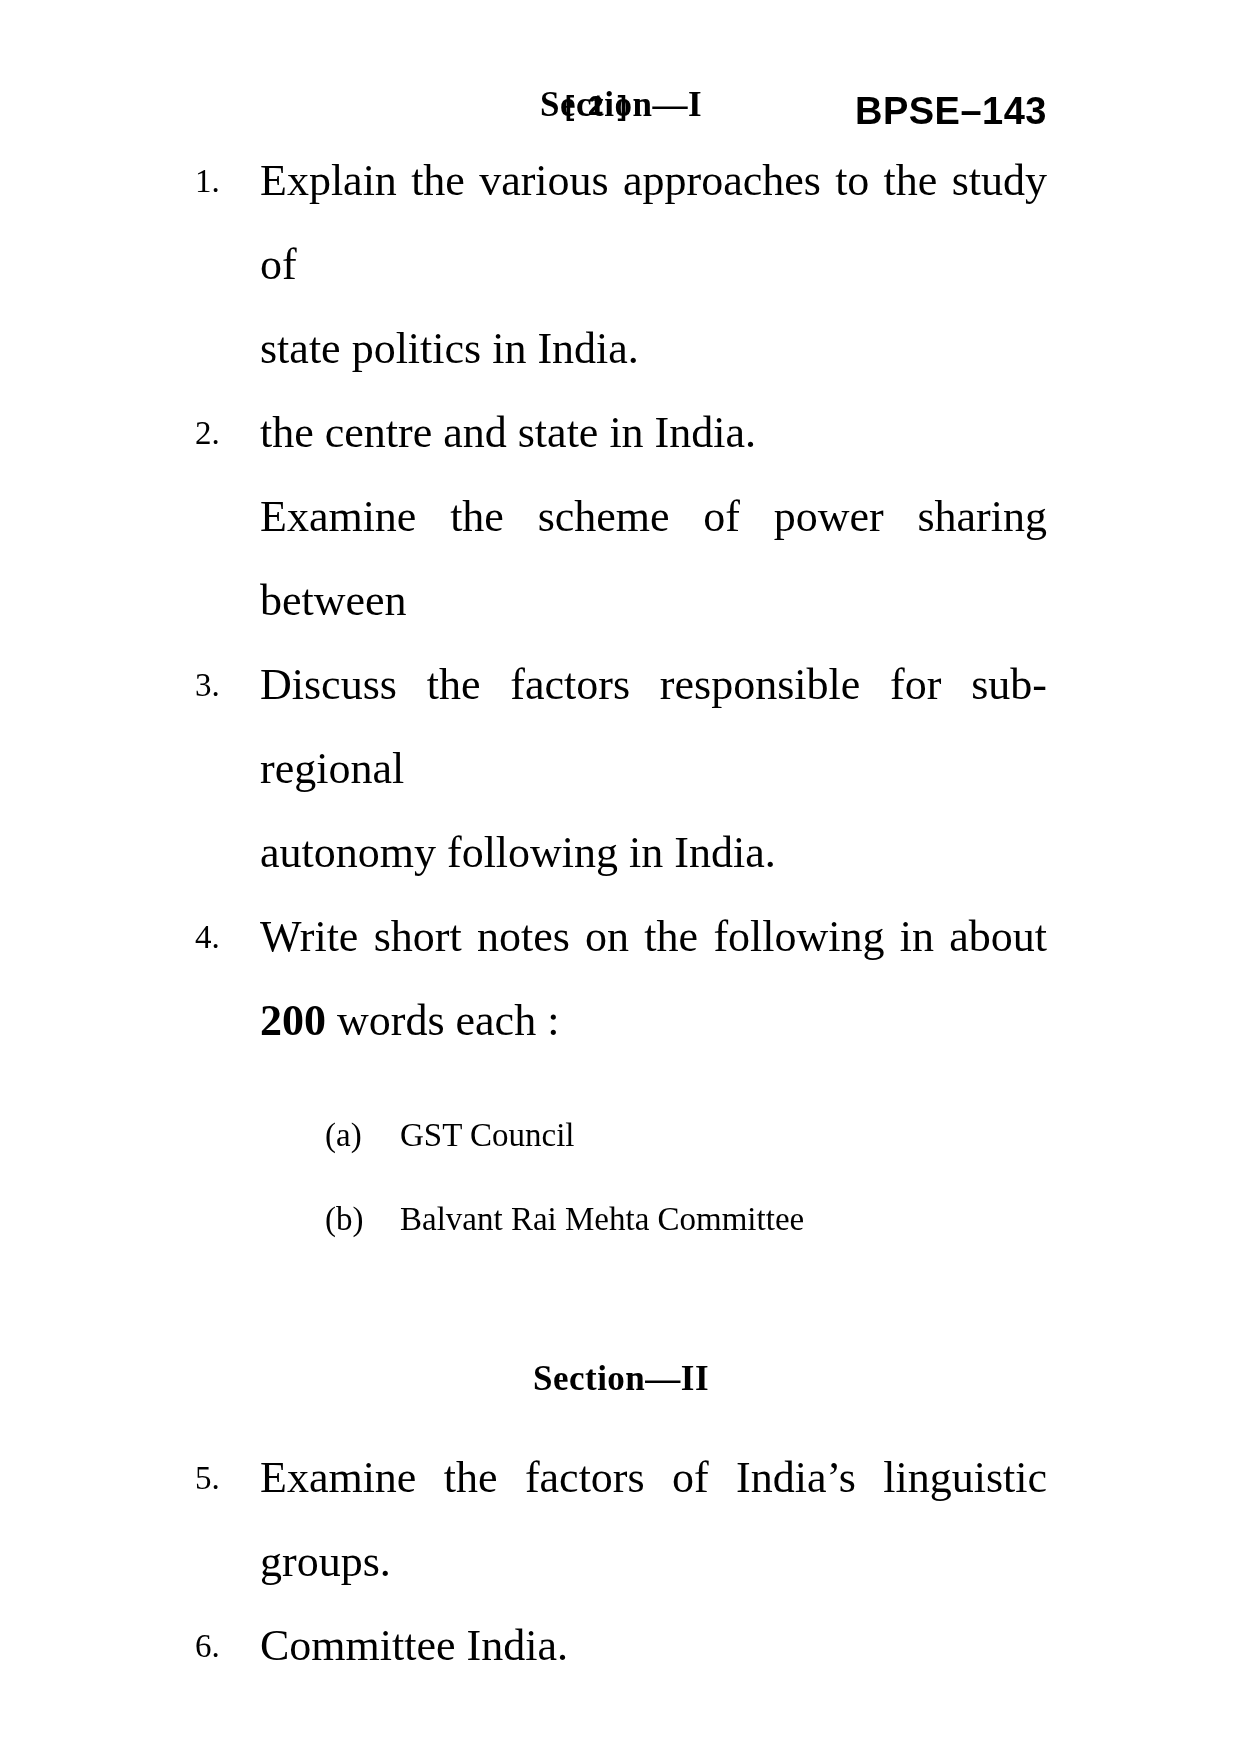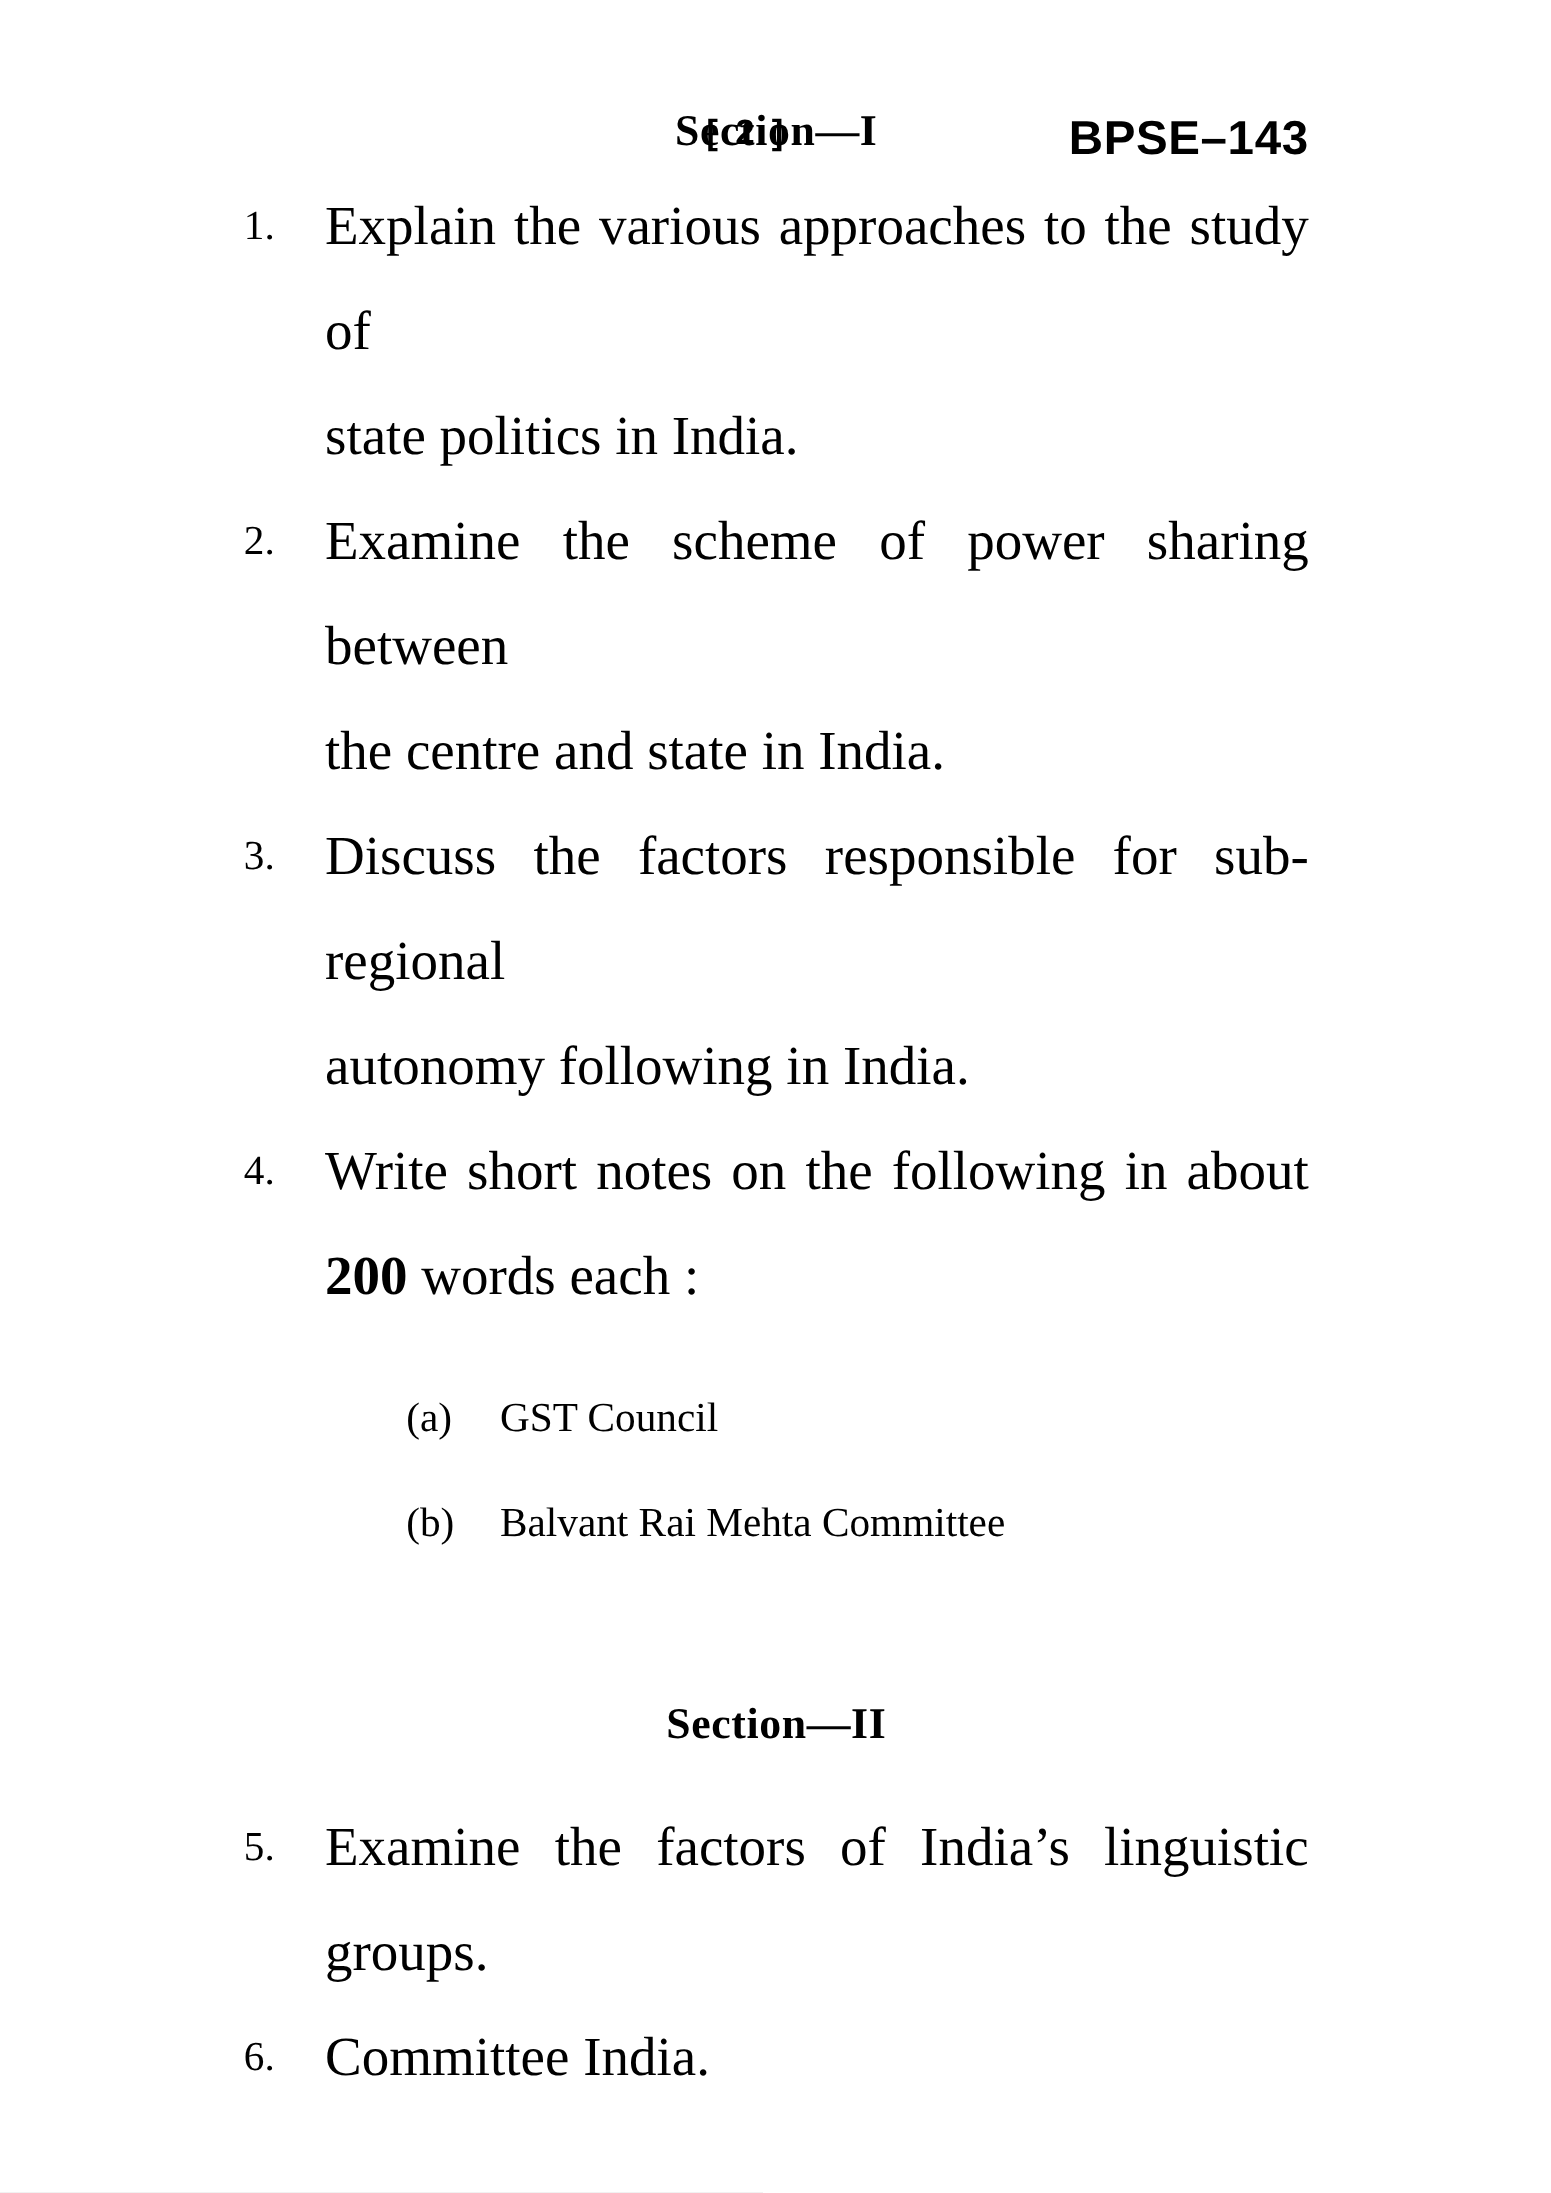--- a/index.html
+++ b/index.html
@@ -126,22 +126,22 @@
         <div class="q-num">1.</div>
         <div class="q-body">
           <div class="q-line first">Explain the various approaches to the study of</div>
           <div class="q-line">state politics in India.</div>
         </div>
       </div>
 
       <div class="question">
         <div class="q-num">2.</div>
         <div class="q-body">
+          <div class="q-line">the centre and state in India.</div>
           <div class="q-line first">Examine the scheme of power sharing between</div>
-          <div class="q-line">the centre and state in India.</div>
         </div>
       </div>
 
       <div class="question">
         <div class="q-num">3.</div>
         <div class="q-body">
           <div class="q-line first">Discuss the factors responsible for sub-regional</div>
           <div class="q-line">autonomy following in India.</div>
         </div>
       </div>

